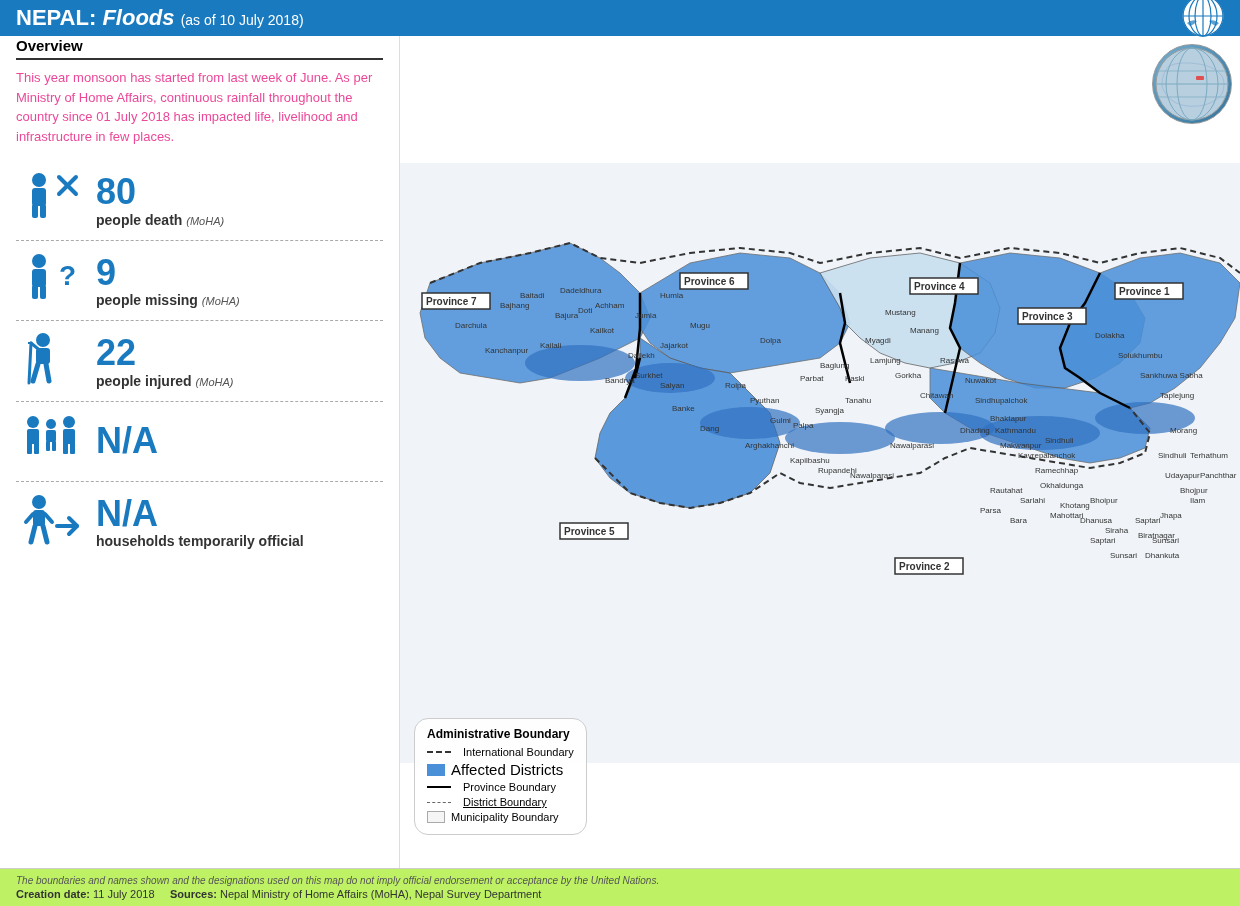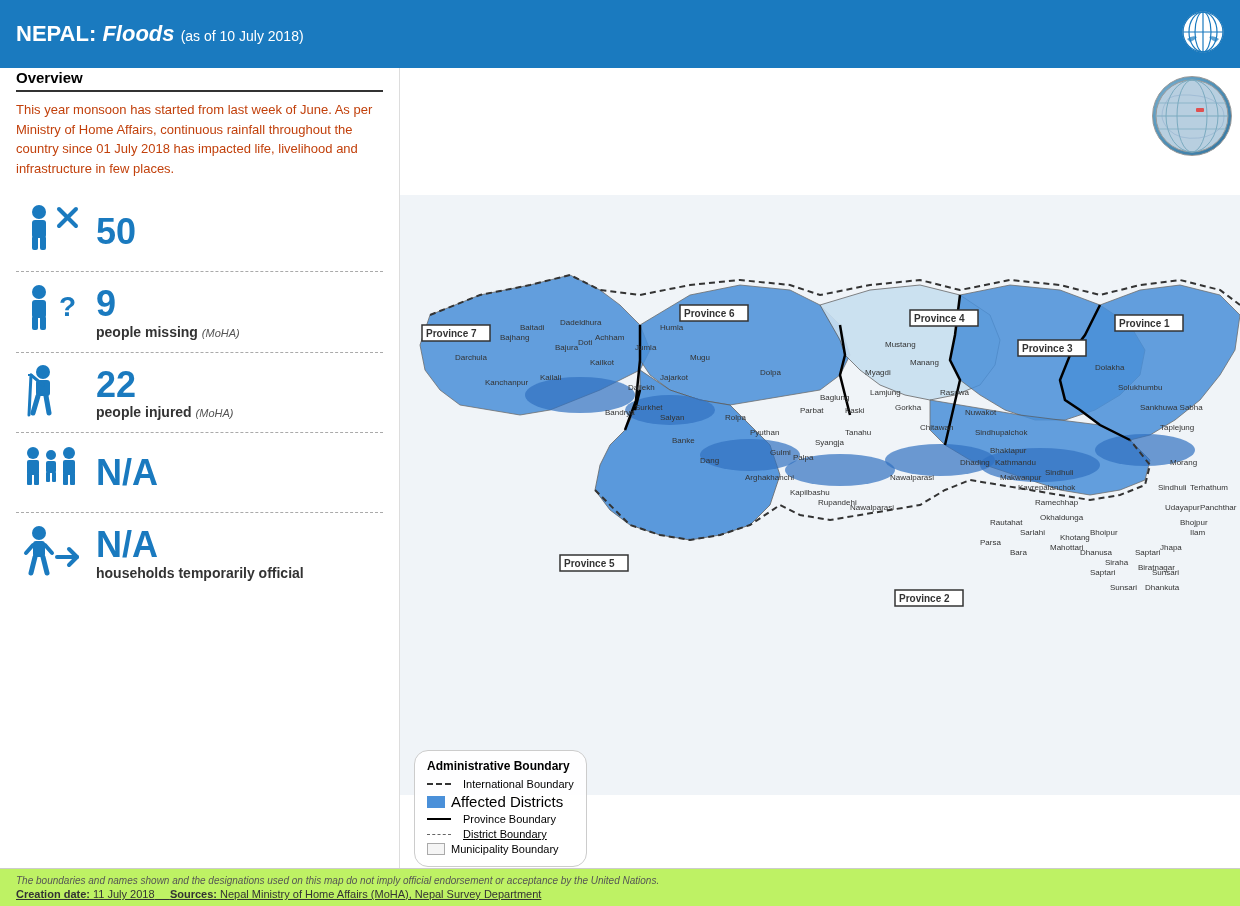--- a/index.html
+++ b/index.html
@@ -12,21 +12,21 @@
     }
 
     
     .header {
       background: #1a7abf;
       color: white;
       padding: 8px 16px;
       display: flex;
       align-items: center;
       justify-content: space-between;
-      height: 68px;
+      height: 36px;
     }
     .header-title {
       font-size: 22px;
       font-weight: bold;
     }
 
     
     .main {
       display: flex;
       height: calc(906px - 52px);
@@ -48,21 +48,21 @@
       font-weight: bold;
       border-bottom: 2px solid #333;
       padding-bottom: 4px;
       margin-bottom: 8px;
     }
 
     .overview-text {
       font-size: 13px;
       line-height: 1.5;
       margin-bottom: 14px;
-      color: #c2410c;
+      color: #ec4899;
     }
 
     
     .stat-row {
       display: flex;
       align-items: center;
       padding: 12px 0;
       border-bottom: 1px dashed #aaa;
     }
     .stat-row:last-child {
@@ -109,21 +109,20 @@
     }
     .footer-disclaimer {
       font-size: 10px;
       font-style: italic;
       color: #555;
     }
     .footer-info {
       font-size: 11px;
       color: #333;
       margin-top: 2px;
-      text-decoration: underline;
     }
     .footer-info span.bold {
       font-weight: bold;
     }
 
     
     .right-panel {
       flex: 1;
       position: relative;
       overflow: hidden;
@@ -248,21 +247,25 @@
           <circle cx="18" cy="8" r="7"></circle>
           <rect x="11" y="16" width="14" height="18" rx="3"></rect>
           <rect x="11" y="32" width="6" height="14" rx="2"></rect>
           <rect x="19" y="32" width="6" height="14" rx="2"></rect>
 
           <line x1="38" y1="5" x2="55" y2="22" stroke="#1a7abf" stroke-width="4" stroke-linecap="round"></line>
           <line x1="55" y1="5" x2="38" y2="22" stroke="#1a7abf" stroke-width="4" stroke-linecap="round"></line>
         </svg>
       </div>
       <div class="stat-content">
-        <div class="stat-number">50</div>
+        <div class="stat-number">80</div>
+        <div class="stat-label">
+          <span>people death</span>
+          <span class="source">(MoHA)</span>
+        </div>
       </div>
     </div>
 
     <div class="stat-row">
       <div class="stat-icon">
         <svg width="60" height="55" viewBox="0 0 60 55" fill="#1a7abf">
           <circle cx="18" cy="8" r="7"></circle>
           <rect x="11" y="16" width="14" height="18" rx="3"></rect>
           <rect x="11" y="32" width="6" height="14" rx="2"></rect>
           <rect x="19" y="32" width="6" height="14" rx="2"></rect>

